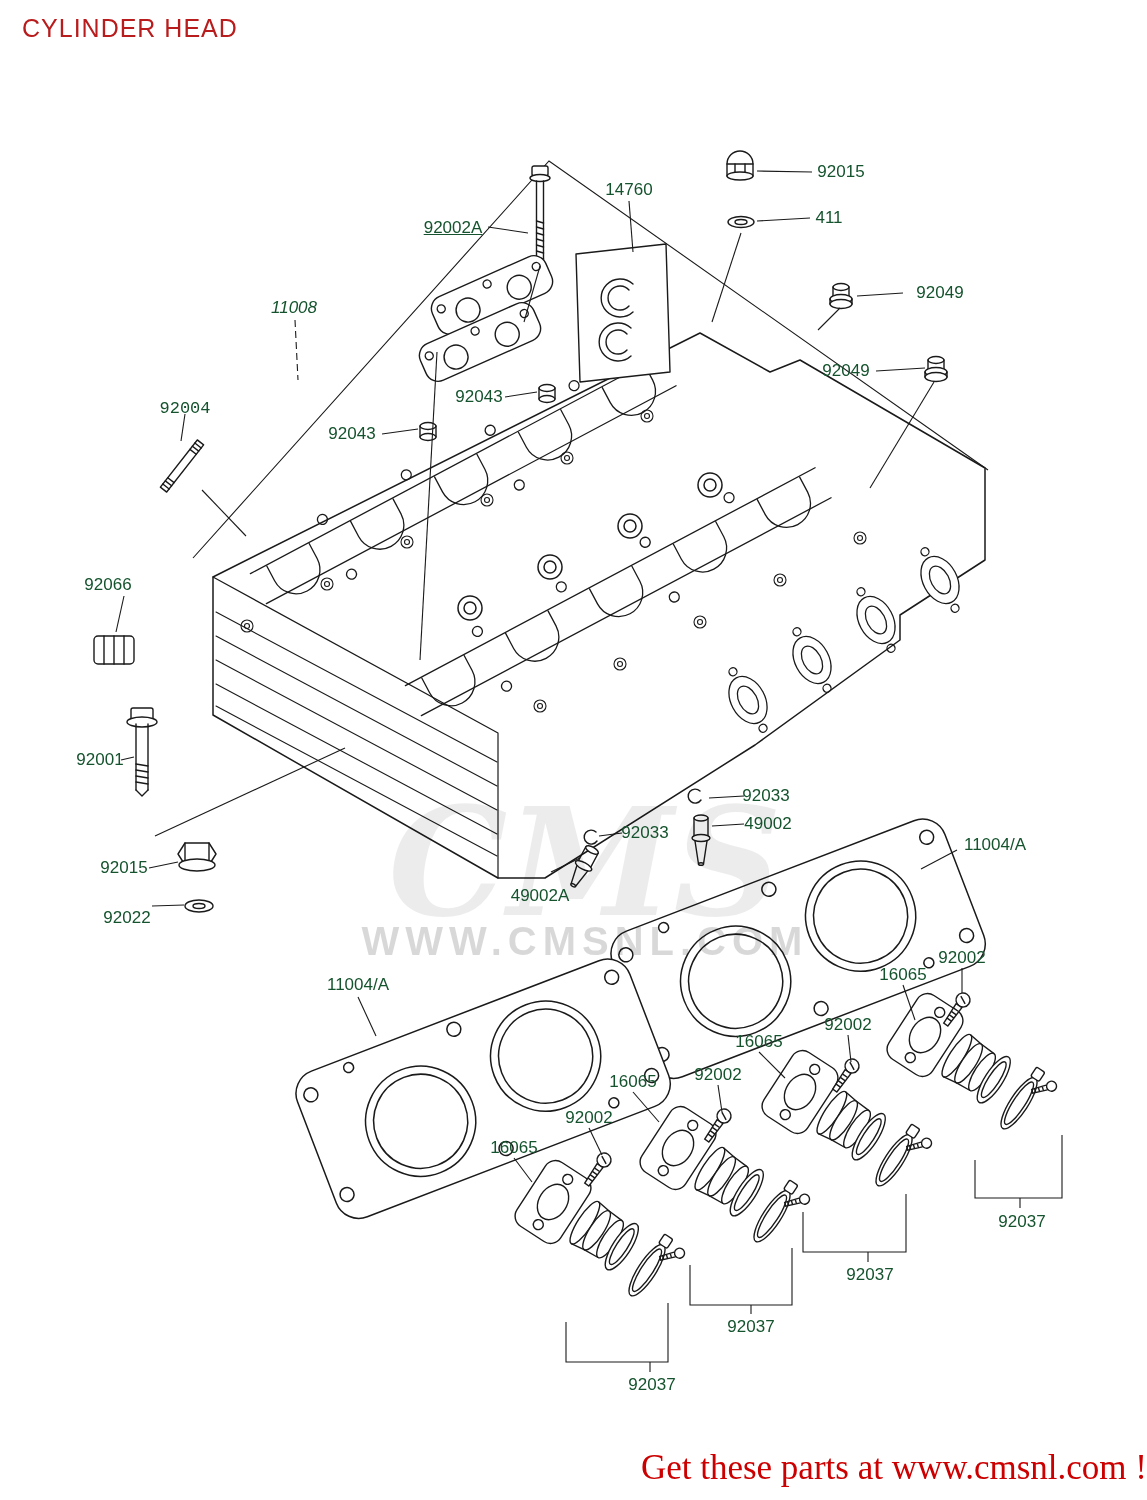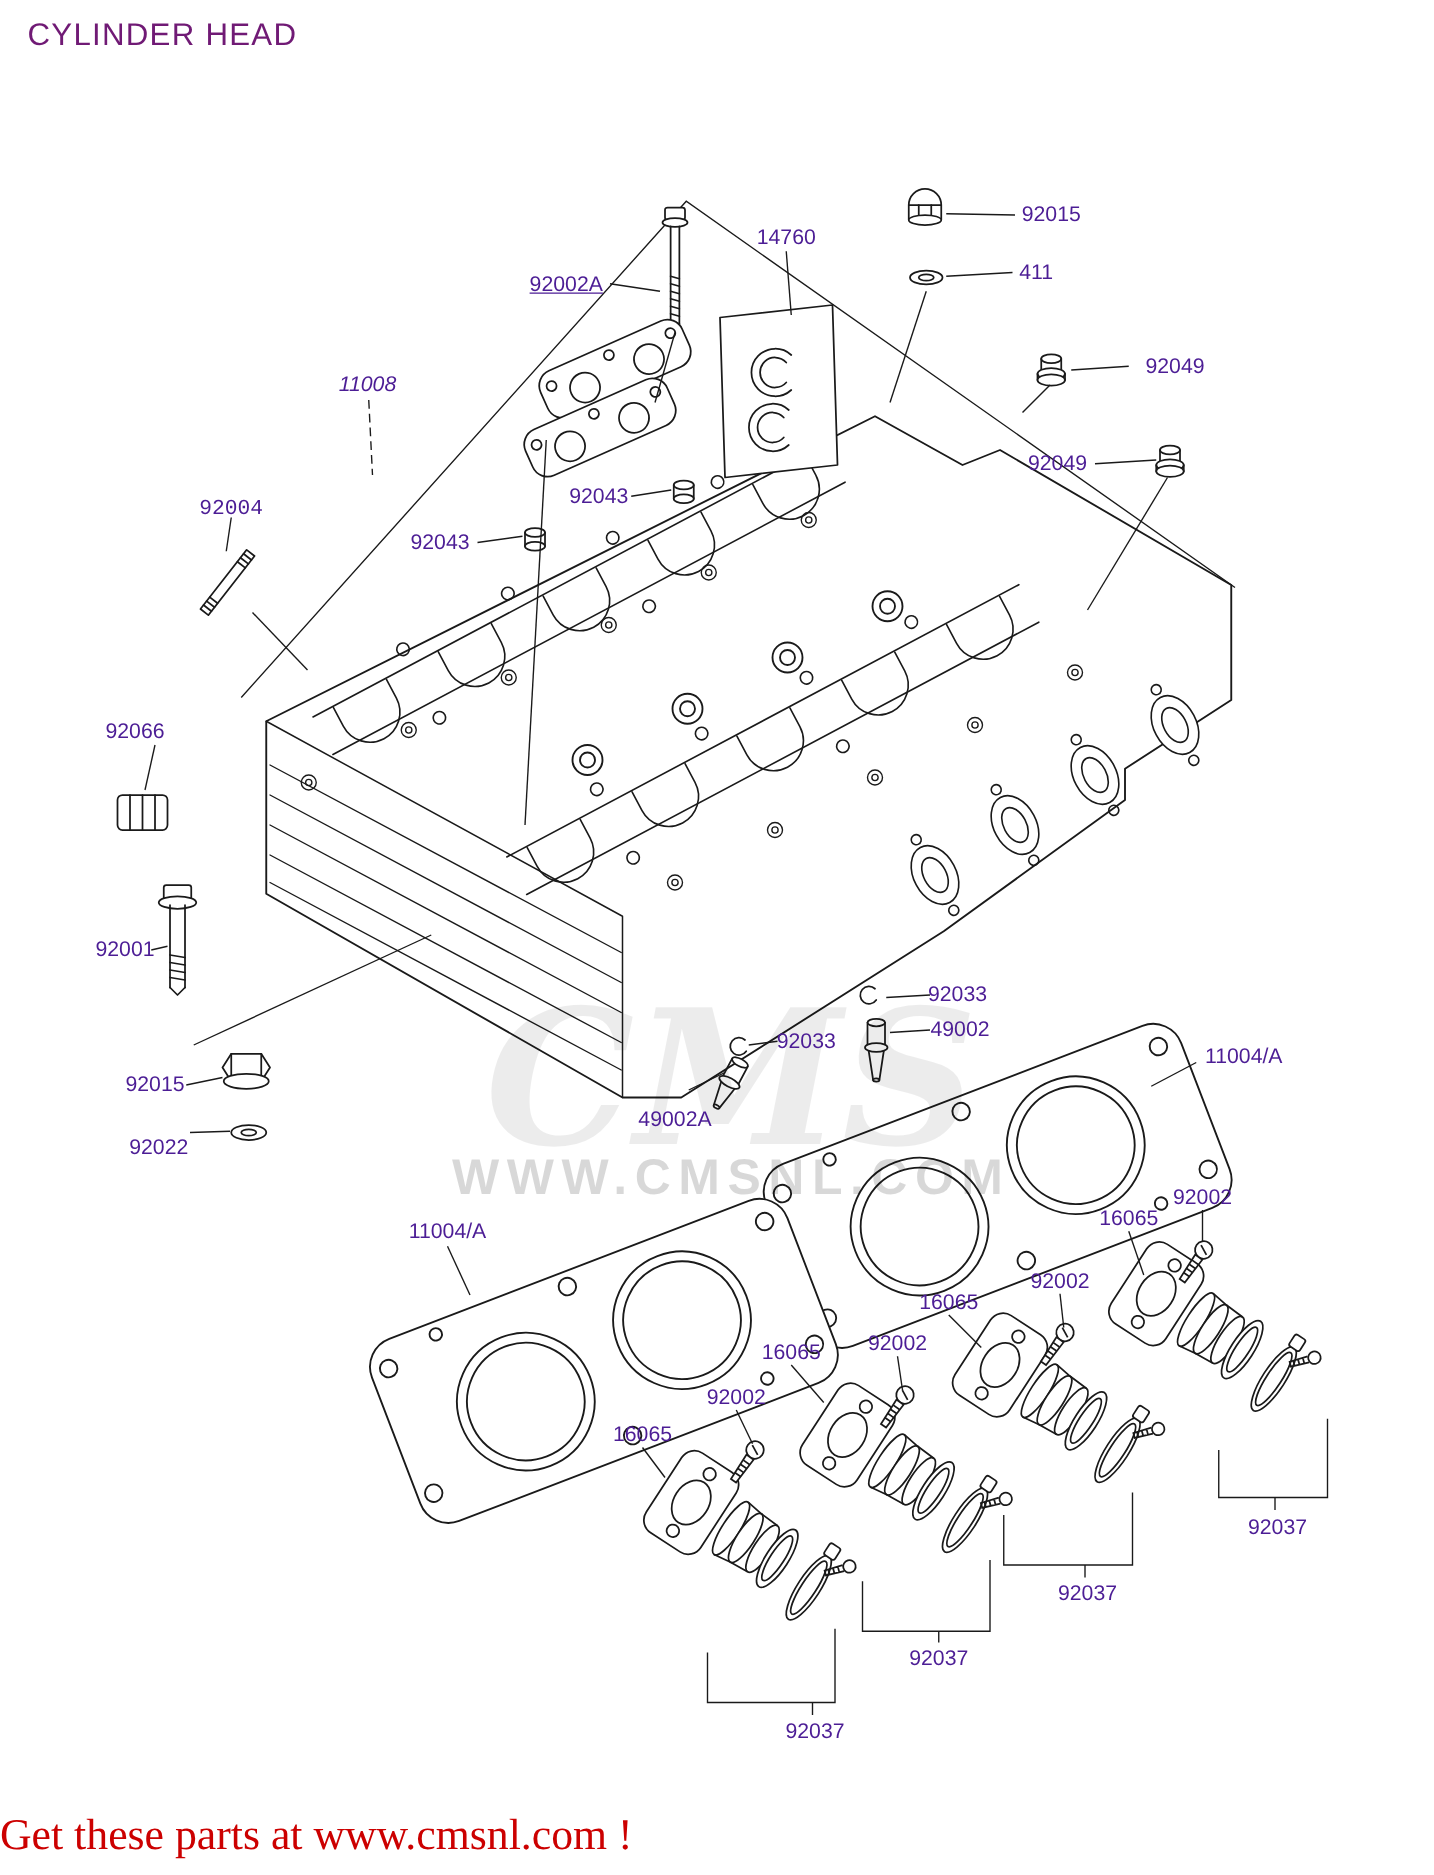--- a/index.html
+++ b/index.html
@@ -1,25 +1,25 @@
 <!DOCTYPE html>
 <html><head>
 <meta charset="utf-8">
 <style>
   html,body{margin:0;padding:0;background:#ffffff;}
   body{width:1147px;height:1500px;position:relative;overflow:hidden;
        font-family:"Liberation Sans",sans-serif;}
   .stage{position:absolute;left:0;top:0;width:1147px;height:1500px;}
   svg.diagram{position:absolute;left:0;top:0;}
-  .title{position:absolute;left:22px;top:14px;font-size:25px;color:#701a75;
+  .title{position:absolute;left:22px;top:14px;font-size:25px;color:#b91c1c;
          letter-spacing:1px;}
   .labels{position:absolute;left:0;top:0;width:1147px;height:1500px;pointer-events:none;}
   .part-label{position:absolute;transform:translate(-50%,-50%);font-size:17px;
-              color:#4c1d95;white-space:nowrap;background:rgba(255,255,255,0.0);}
-  .footer{position:absolute;left:0;right:0;bottom:12px;text-align:left;
+              color:#14532d;white-space:nowrap;background:rgba(255,255,255,0.0);}
+  .footer{position:absolute;left:0;right:0;bottom:12px;text-align:right;
           font-family:"Liberation Serif",serif;font-size:35px;color:#cc0000;
           cursor:pointer;}
 </style>
 </head>
 <body>
 
 <div class="stage">
 
   <svg class="diagram" width="1147" height="1500" viewBox="0 0 1147 1500">
 

